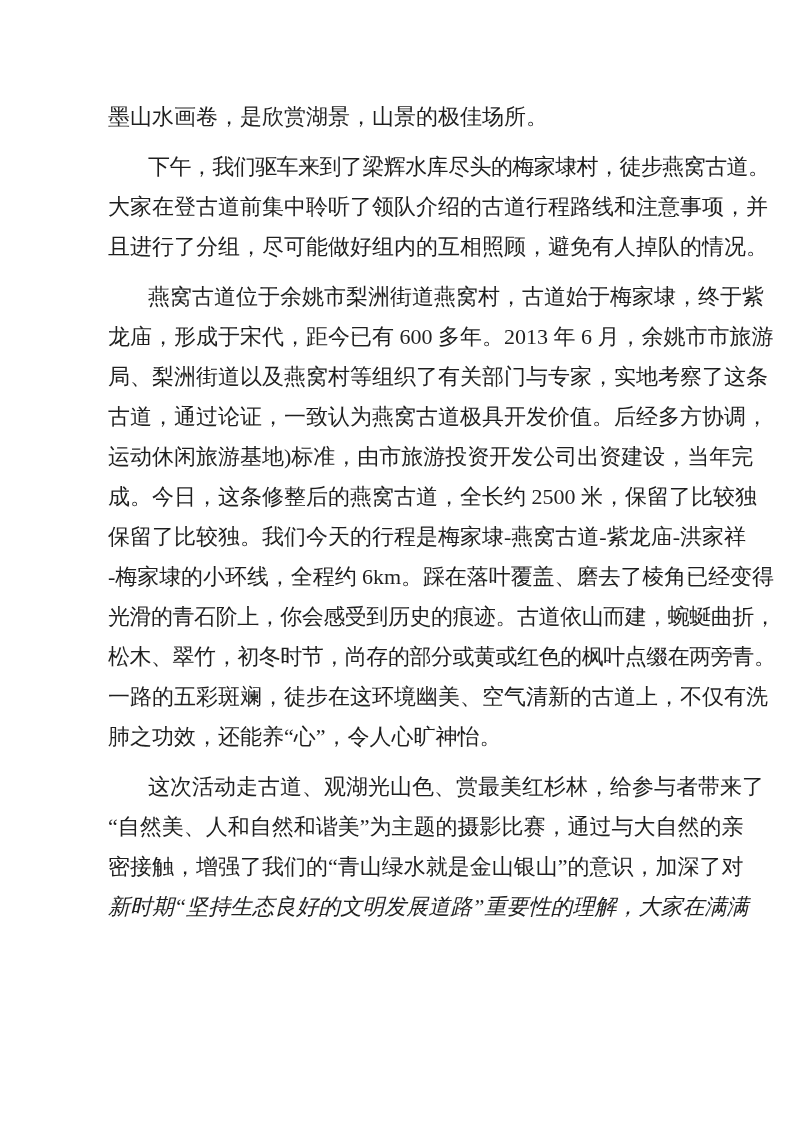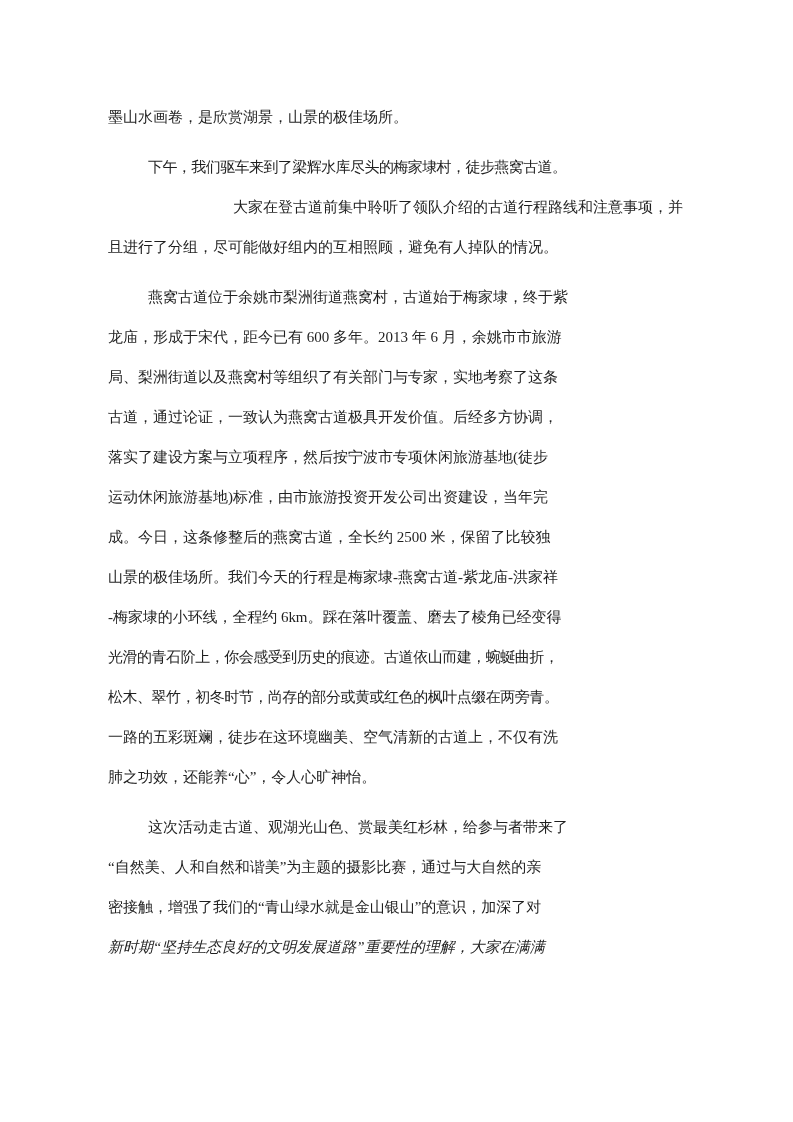--- a/index.html
+++ b/index.html
@@ -13,21 +13,21 @@
     height: 1122px;
     background: #ffffff;
     overflow: hidden;
   }
   .doc-body {
     position: absolute;
     left: 108px;
     top: 97px;
     width: 575px;
     font-family: "Liberation Serif", "DejaVu Serif", serif;
-    font-size: 15px;
+    font-size: 22px;
     color: #1f1f1f;
     font-weight: 400;
   }
   .paragraph { margin: 0; }
   .paragraph + .paragraph { margin-top: 10px; }
   .text-line {
     height: 40px;
     line-height: 40px;
     white-space: nowrap;
     overflow: visible;
@@ -45,24 +45,23 @@
       <div class="paragraph">
         <div class="text-line first-indent" style="letter-spacing: -0.57px;">下午，我们驱车来到了梁辉水库尽头的梅家埭村，徒步燕窝古道。</div>
         <div class="text-line" style="letter-spacing: 0px; text-align: right;">大家在登古道前集中聆听了领队介绍的古道行程路线和注意事项，并</div>
         <div class="text-line" style="letter-spacing: 0px;">且进行了分组，尽可能做好组内的互相照顾，避免有人掉队的情况。</div>
       </div>
       <div class="paragraph">
         <div class="text-line first-indent" style="letter-spacing: 0px;">燕窝古道位于余姚市梨洲街道燕窝村，古道始于梅家埭，终于紫</div>
         <div class="text-line" style="letter-spacing: 0px;">龙庙，形成于宋代，距今已有 600 多年。2013 年 6 月，余姚市市旅游</div>
         <div class="text-line" style="letter-spacing: 0px; font-family: Liberation Serif, serif;">局、梨洲街道以及燕窝村等组织了有关部门与专家，实地考察了这条</div>
         <div class="text-line" style="letter-spacing: 0px;">古道，通过论证，一致认为燕窝古道极具开发价值。后经多方协调，</div>
-        <div class="text-line" style="letter-spacing: 0px;">落实了建设方案与立项程序，然后按宁波市专项休闲旅游基地(徒步</div>
         <div class="text-line" style="letter-spacing: 0px;">运动休闲旅游基地)标准，由市旅游投资开发公司出资建设，当年完</div>
         <div class="text-line" style="letter-spacing: 0px;">成。今日，这条修整后的燕窝古道，全长约 2500 米，保留了比较独</div>
-        <div class="text-line" style="letter-spacing: 0px;">山景的极佳场所。我们今天的行程是梅家埭-燕窝古道-紫龙庙-洪家祥</div>
+        <div class="text-line" style="letter-spacing: 0px;">保留了比较独。我们今天的行程是梅家埭-燕窝古道-紫龙庙-洪家祥</div>
         <div class="text-line" style="letter-spacing: -0.06px;">-梅家埭的小环线，全程约 6km。踩在落叶覆盖、磨去了棱角已经变得</div>
         <div class="text-line" style="letter-spacing: -0.47px;">光滑的青石阶上，你会感受到历史的痕迹。古道依山而建，蜿蜒曲折，</div>
         <div class="text-line" style="letter-spacing: -0.47px;">松木、翠竹，初冬时节，尚存的部分或黄或红色的枫叶点缀在两旁青。</div>
         <div class="text-line" style="letter-spacing: 0px;">一路的五彩斑斓，徒步在这环境幽美、空气清新的古道上，不仅有洗</div>
         <div class="text-line">肺之功效，还能养“心”，令人心旷神怡。</div>
       </div>
       <div class="paragraph">
         <div class="text-line first-indent" style="letter-spacing: 0px;">这次活动走古道、观湖光山色、赏最美红杉林，给参与者带来了</div>
         <div class="text-line" style="letter-spacing: 0px;">“自然美、人和自然和谐美”为主题的摄影比赛，通过与大自然的亲</div>
         <div class="text-line" style="letter-spacing: 0px;">密接触，增强了我们的“青山绿水就是金山银山”的意识，加深了对</div>

